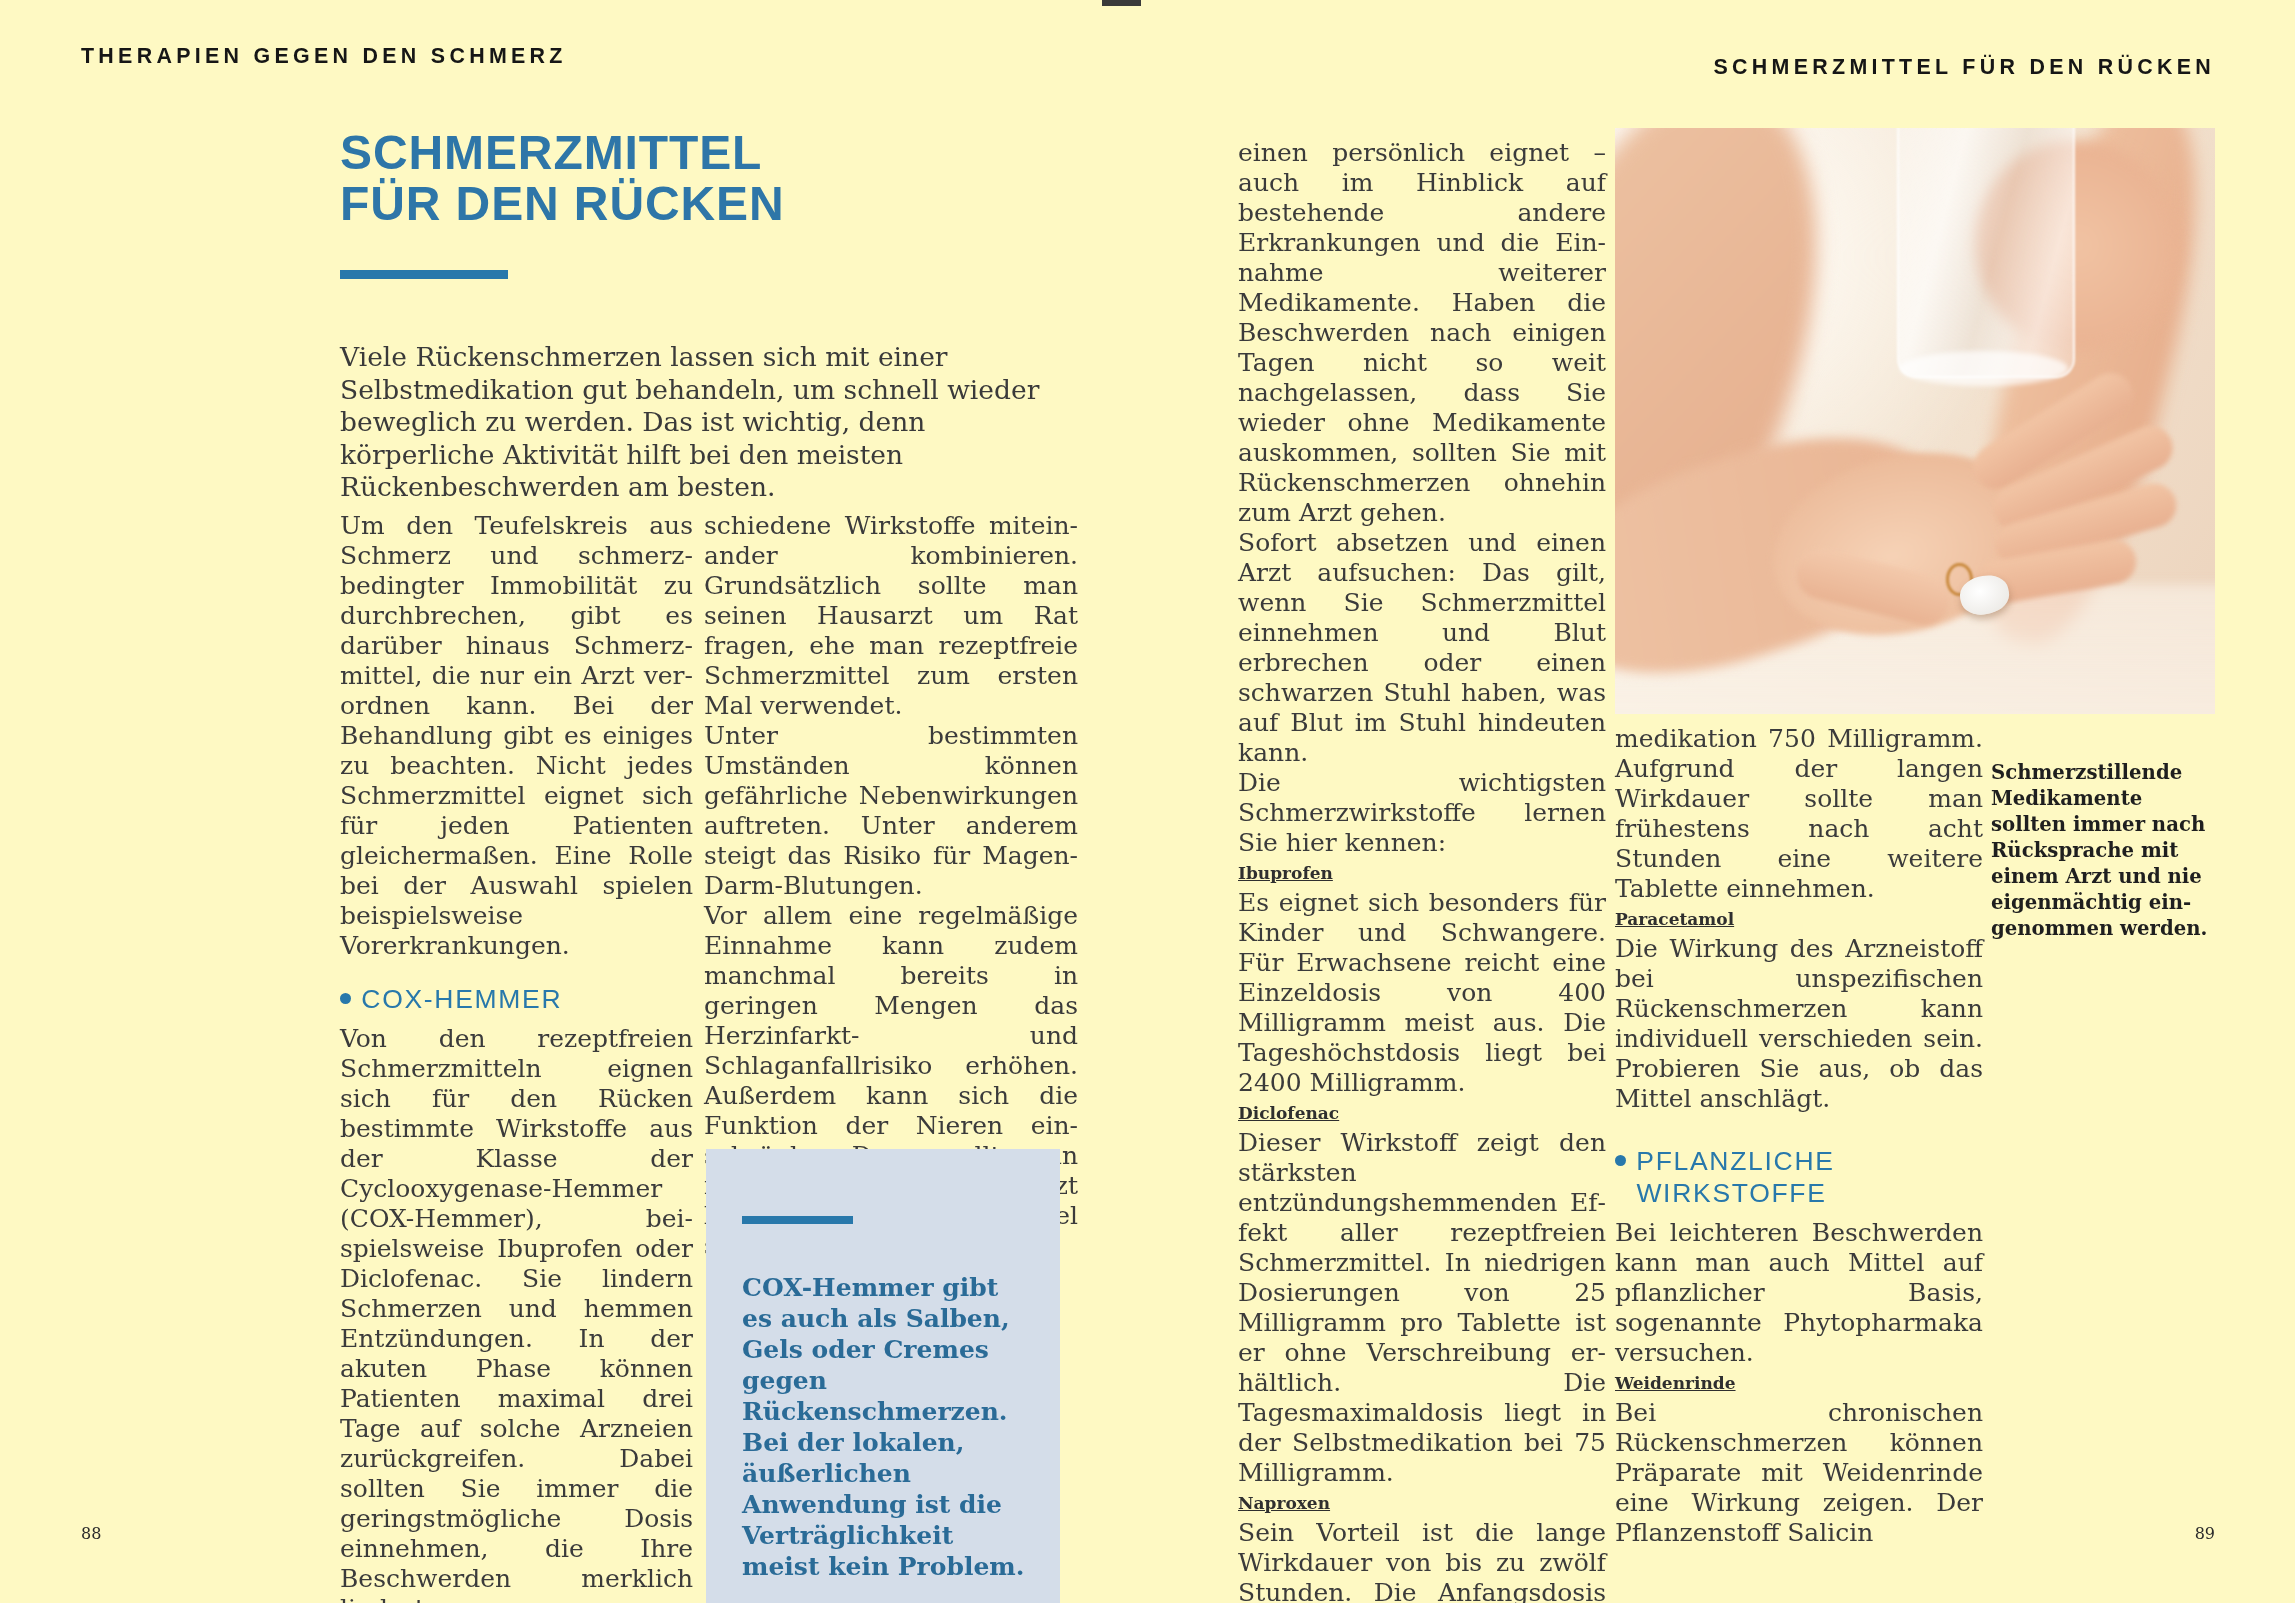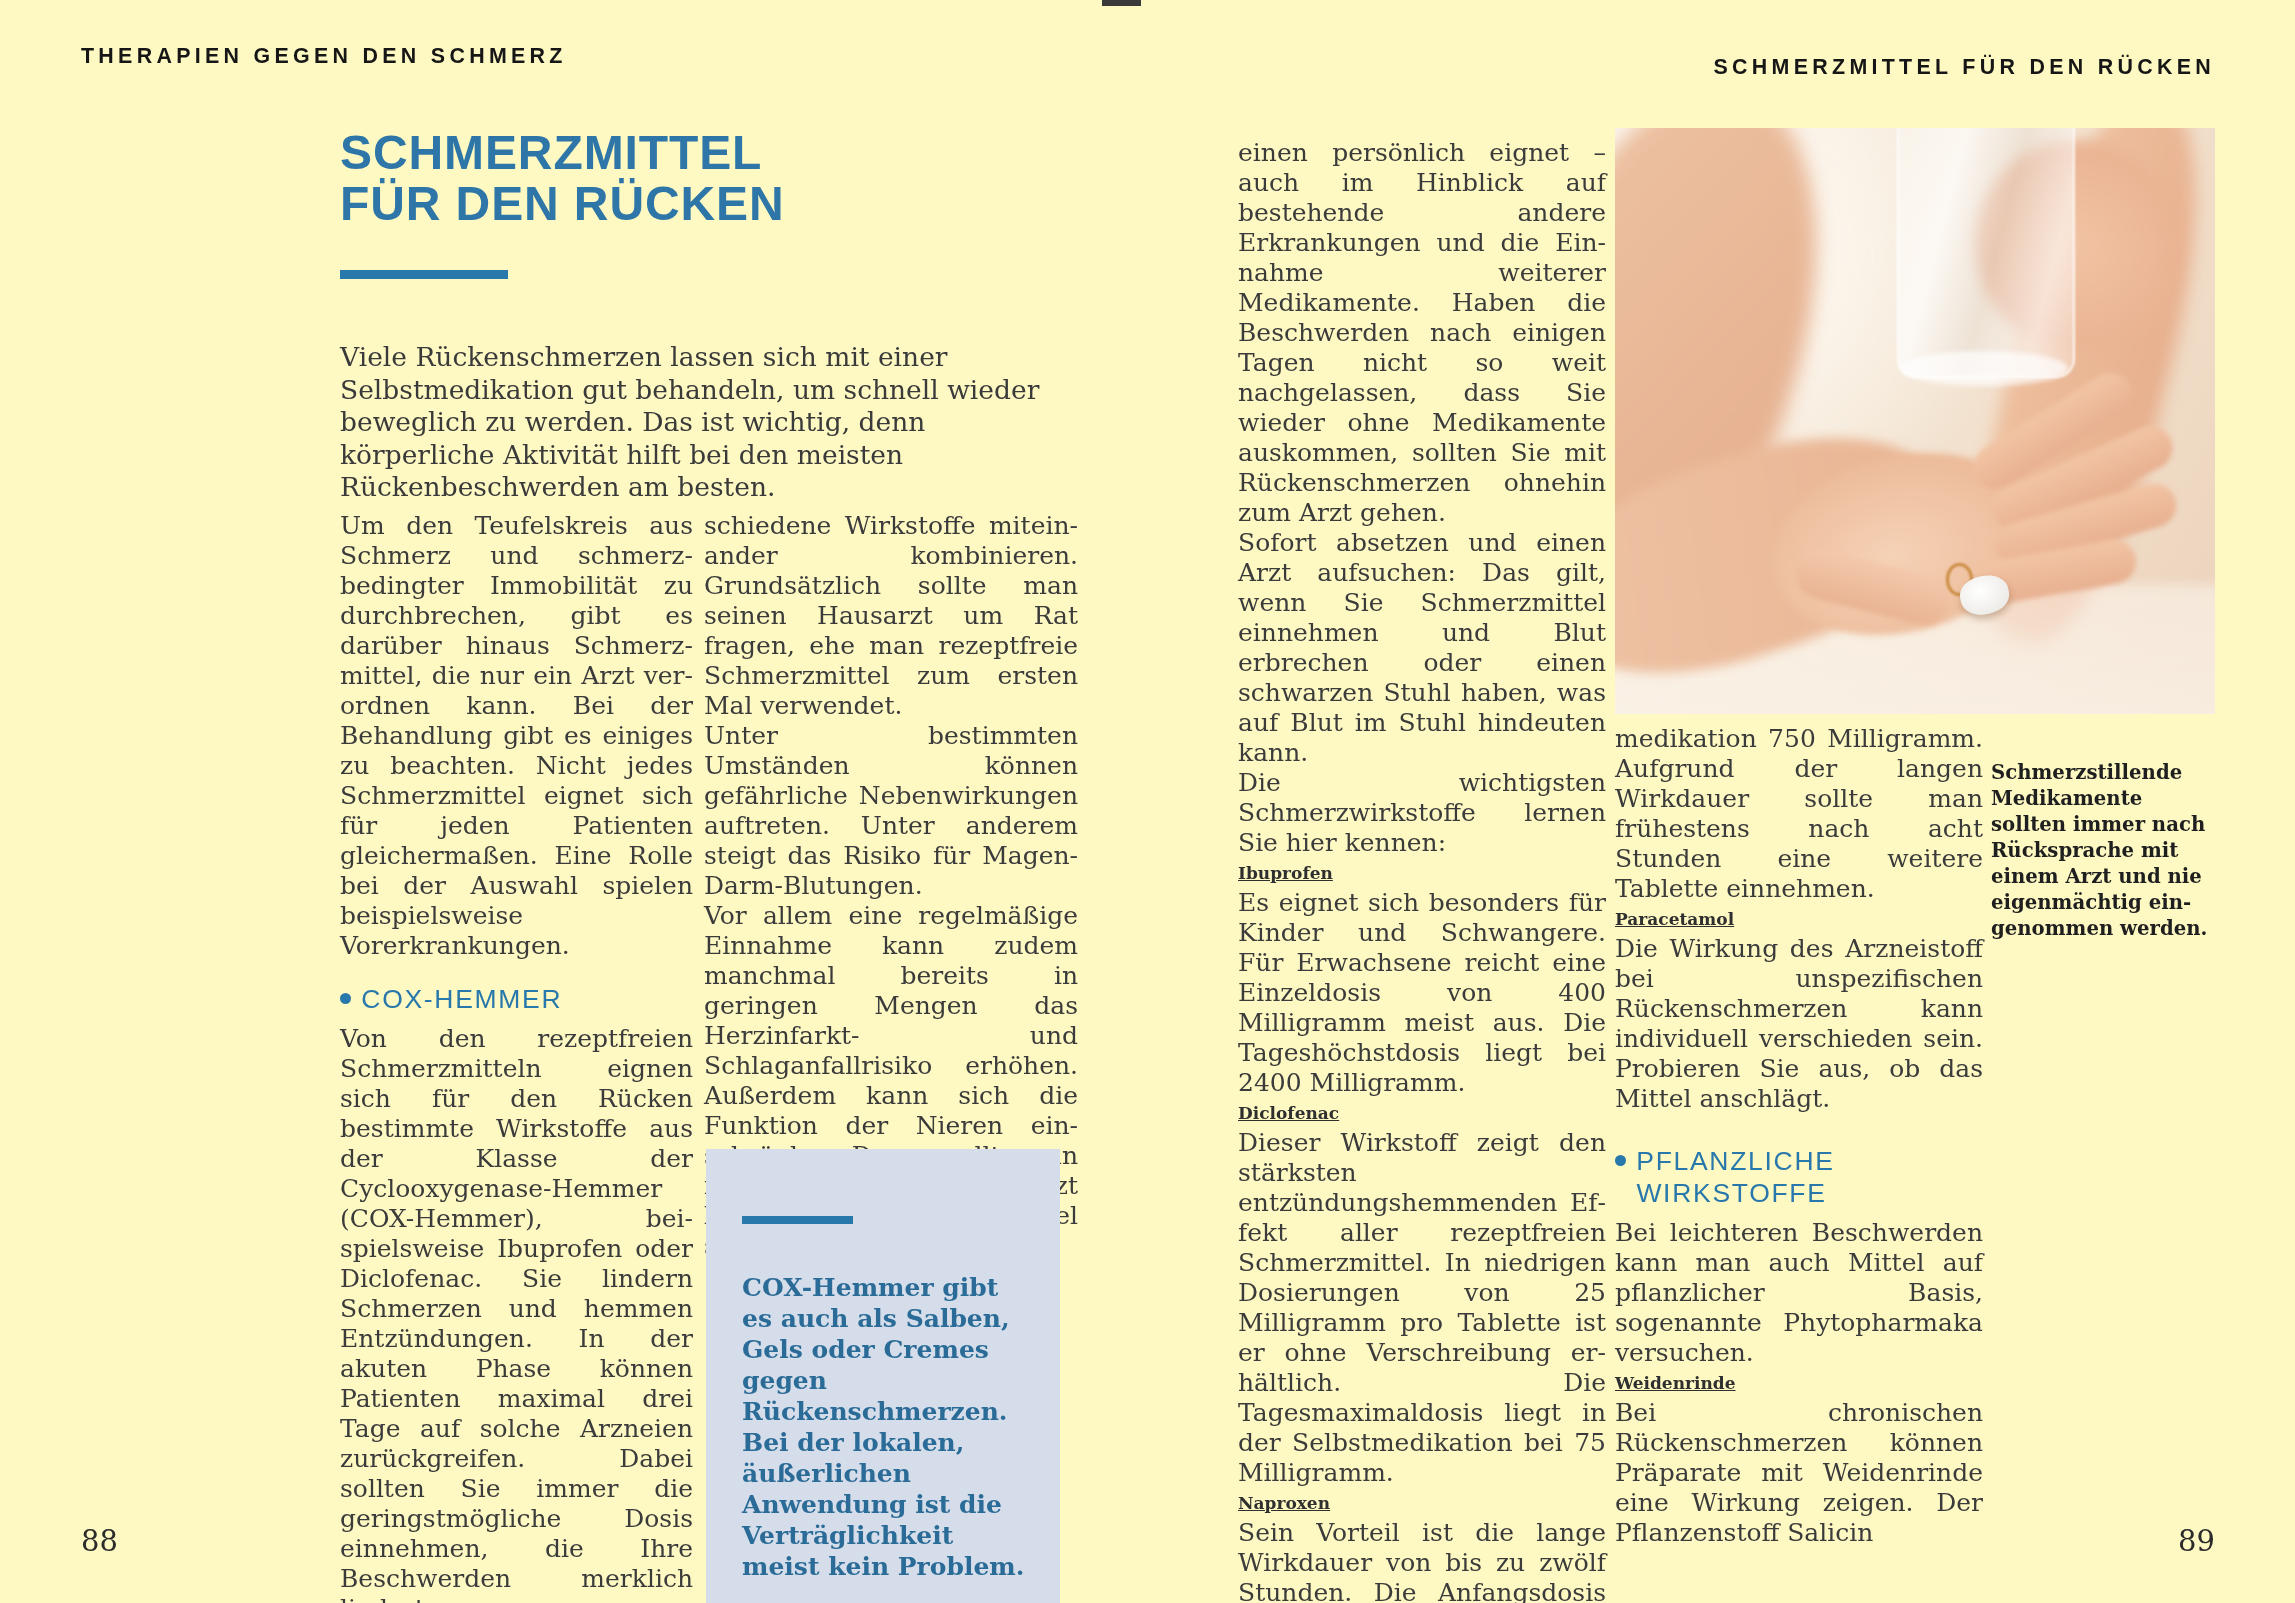--- a/index.html
+++ b/index.html
@@ -48,21 +48,21 @@
   .infobox .rule{width:111px;height:7.7px;background:#2878ab;margin:12px 0 48px 0;}
   .infobox .boxtext{
     font-size:25px;line-height:31px;font-weight:600;color:#2a6b97;text-align:left;margin:0;
   }
   
   .caption{
     left:1991px;top:760px;width:233px;
     font-size:19.7px;line-height:26px;font-weight:600;color:#1f1f1f;
   }
   
-  .pagenum{font-size:29px;color:#2b2b2b;}
+  .pagenum{font-size:16px;color:#2b2b2b;}
   
   .photo{
     left:1615px;top:128px;width:600px;height:586px;overflow:hidden;
     background:linear-gradient(118deg,#faf3ea 0%,#f4e6d4 40%,#eeda c4 70%,#ecd3bc 100%);
     background:linear-gradient(118deg,#faf3ea 0%,#f4e6d4 42%,#ecd3bc 100%);
   }
   .photo *{position:absolute;}
   .ph-light{left:-8%;top:-12%;width:75%;height:85%;
     background:radial-gradient(ellipse at 40% 40%,rgba(255,252,246,.95),rgba(255,252,246,0) 70%);
     filter:blur(6.8px);}

